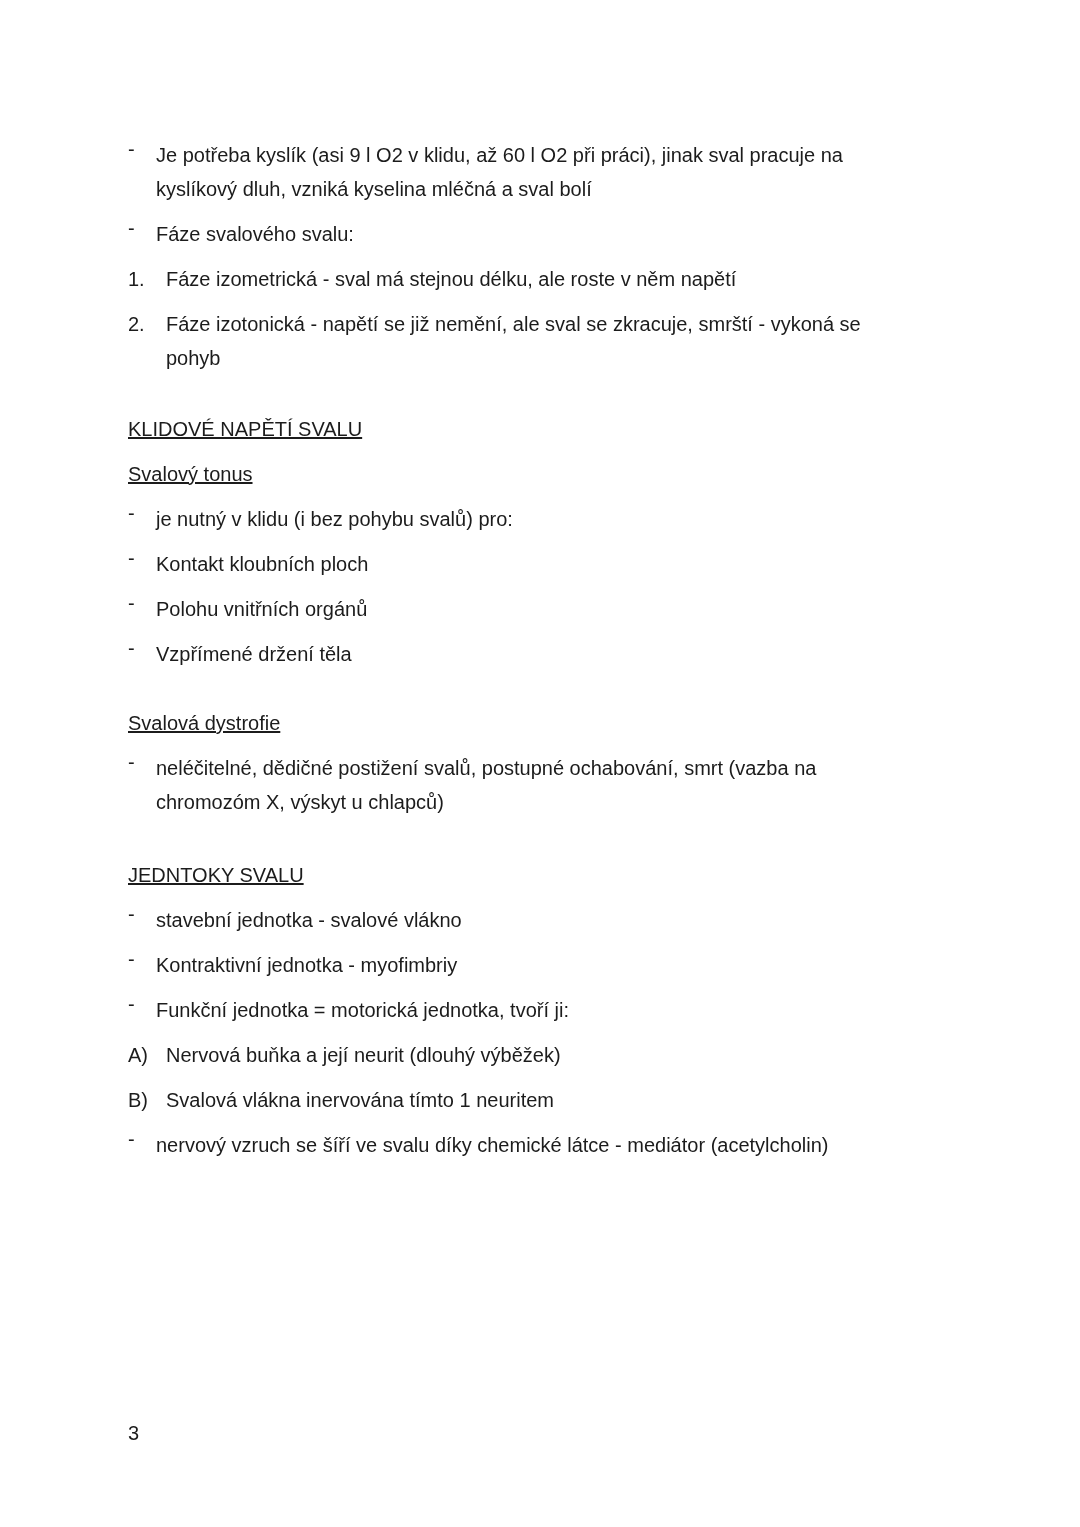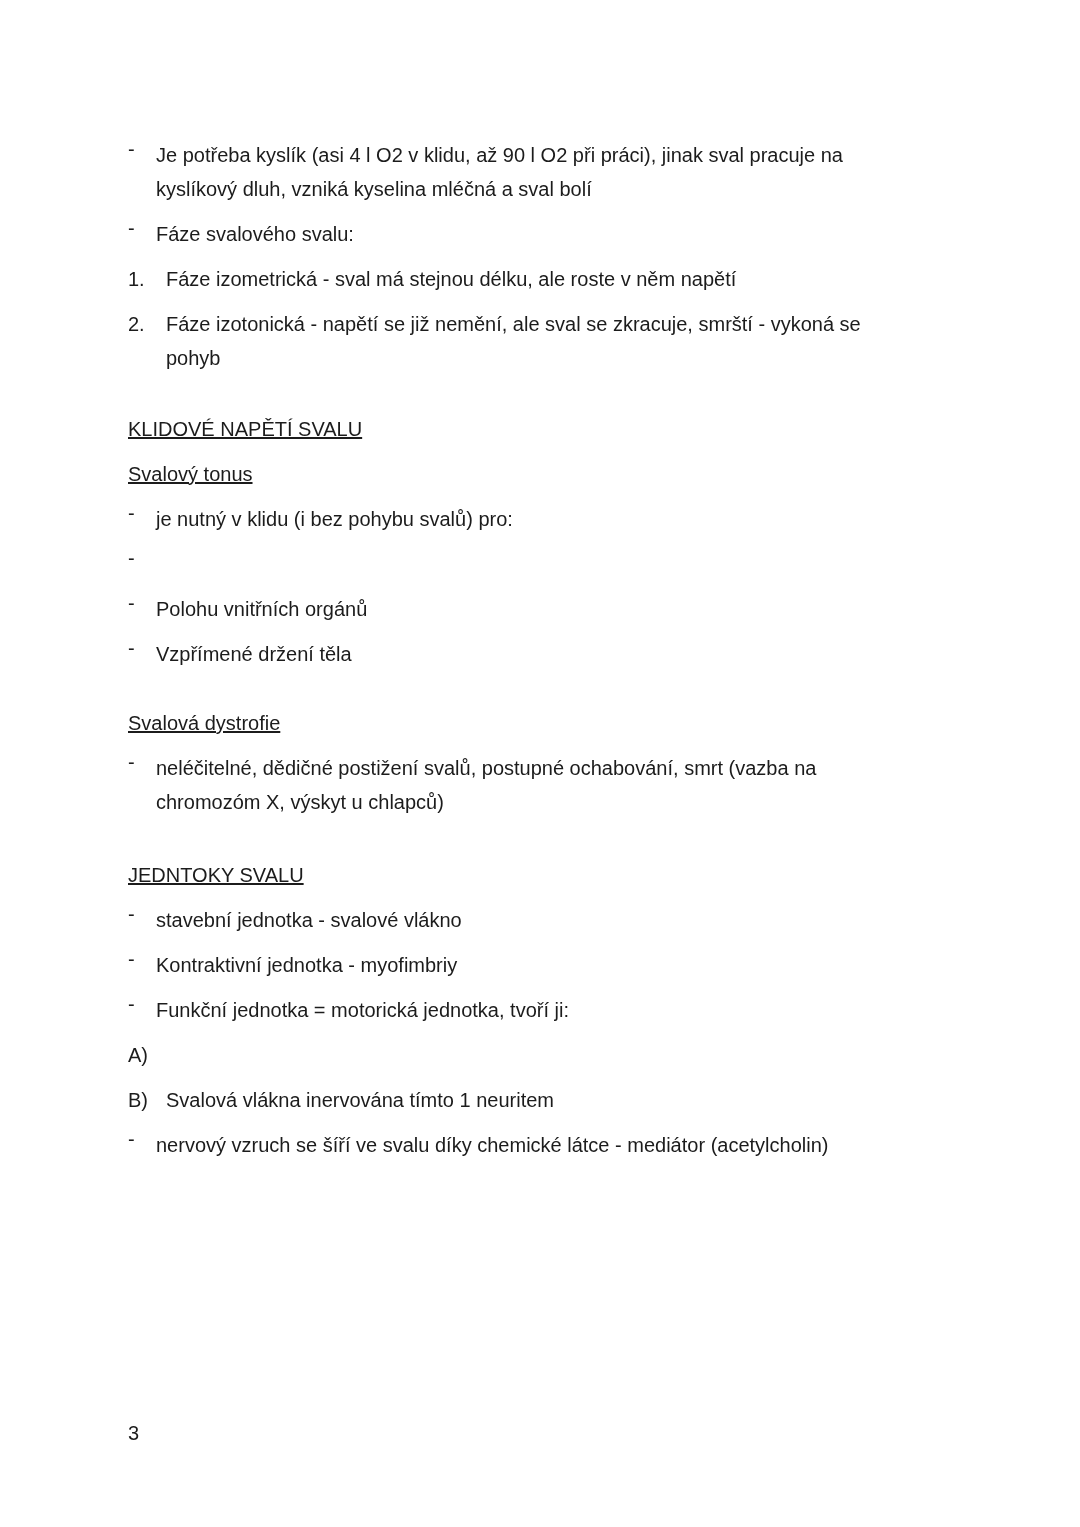--- a/index.html
+++ b/index.html
@@ -62,21 +62,21 @@
 </style>
 </head>
 <body>
 
 <div class="page">
   <div class="doc">
 
     <div class="section">
       <div class="item">
         <span class="marker m-dash">-</span>
-        <div class="text">Je potřeba kyslík (asi 4 l O2 v klidu, až 90 l O2 při práci), jinak sval pracuje na
+        <div class="text">Je potřeba kyslík (asi 9 l O2 v klidu, až 60 l O2 při práci), jinak sval pracuje na
 kyslíkový dluh, vzniká kyselina mléčná a sval bolí</div>
       </div>
       <div class="item">
         <span class="marker m-dash">-</span>
         <div class="text">Fáze svalového svalu:</div>
       </div>
       <div class="item">
         <span class="marker m-num">1.</span>
         <div class="text">Fáze izometrická - sval má stejnou délku, ale roste v něm napětí</div>
       </div>
@@ -89,20 +89,21 @@
 
     <div class="section">
       <div class="para gap-a">KLIDOVÉ NAPĚTÍ SVALU</div>
       <div class="para">Svalový tonus</div>
       <div class="item">
         <span class="marker m-dash">-</span>
         <div class="text">je nutný v klidu (i bez pohybu svalů) pro:</div>
       </div>
       <div class="item">
         <span class="marker m-dash">-</span>
+        <div class="text">Kontakt kloubních ploch</div>
       </div>
       <div class="item">
         <span class="marker m-dash">-</span>
         <div class="text">Polohu vnitřních orgánů</div>
       </div>
       <div class="item">
         <span class="marker m-dash">-</span>
         <div class="text">Vzpřímené držení těla</div>
       </div>
     </div>
@@ -125,20 +126,21 @@
       <div class="item">
         <span class="marker m-dash">-</span>
         <div class="text">Kontraktivní jednotka - myofimbriy</div>
       </div>
       <div class="item">
         <span class="marker m-dash">-</span>
         <div class="text">Funkční jednotka = motorická jednotka, tvoří ji:</div>
       </div>
       <div class="item">
         <span class="marker m-num">A)</span>
+        <div class="text">Nervová buňka a její neurit (dlouhý výběžek)</div>
       </div>
       <div class="item">
         <span class="marker m-num">B)</span>
         <div class="text">Svalová vlákna inervována tímto 1 neuritem</div>
       </div>
       <div class="item">
         <span class="marker m-dash">-</span>
         <div class="text">nervový vzruch se šíří ve svalu díky chemické látce - mediátor (acetylcholin)</div>
       </div>
     </div>

